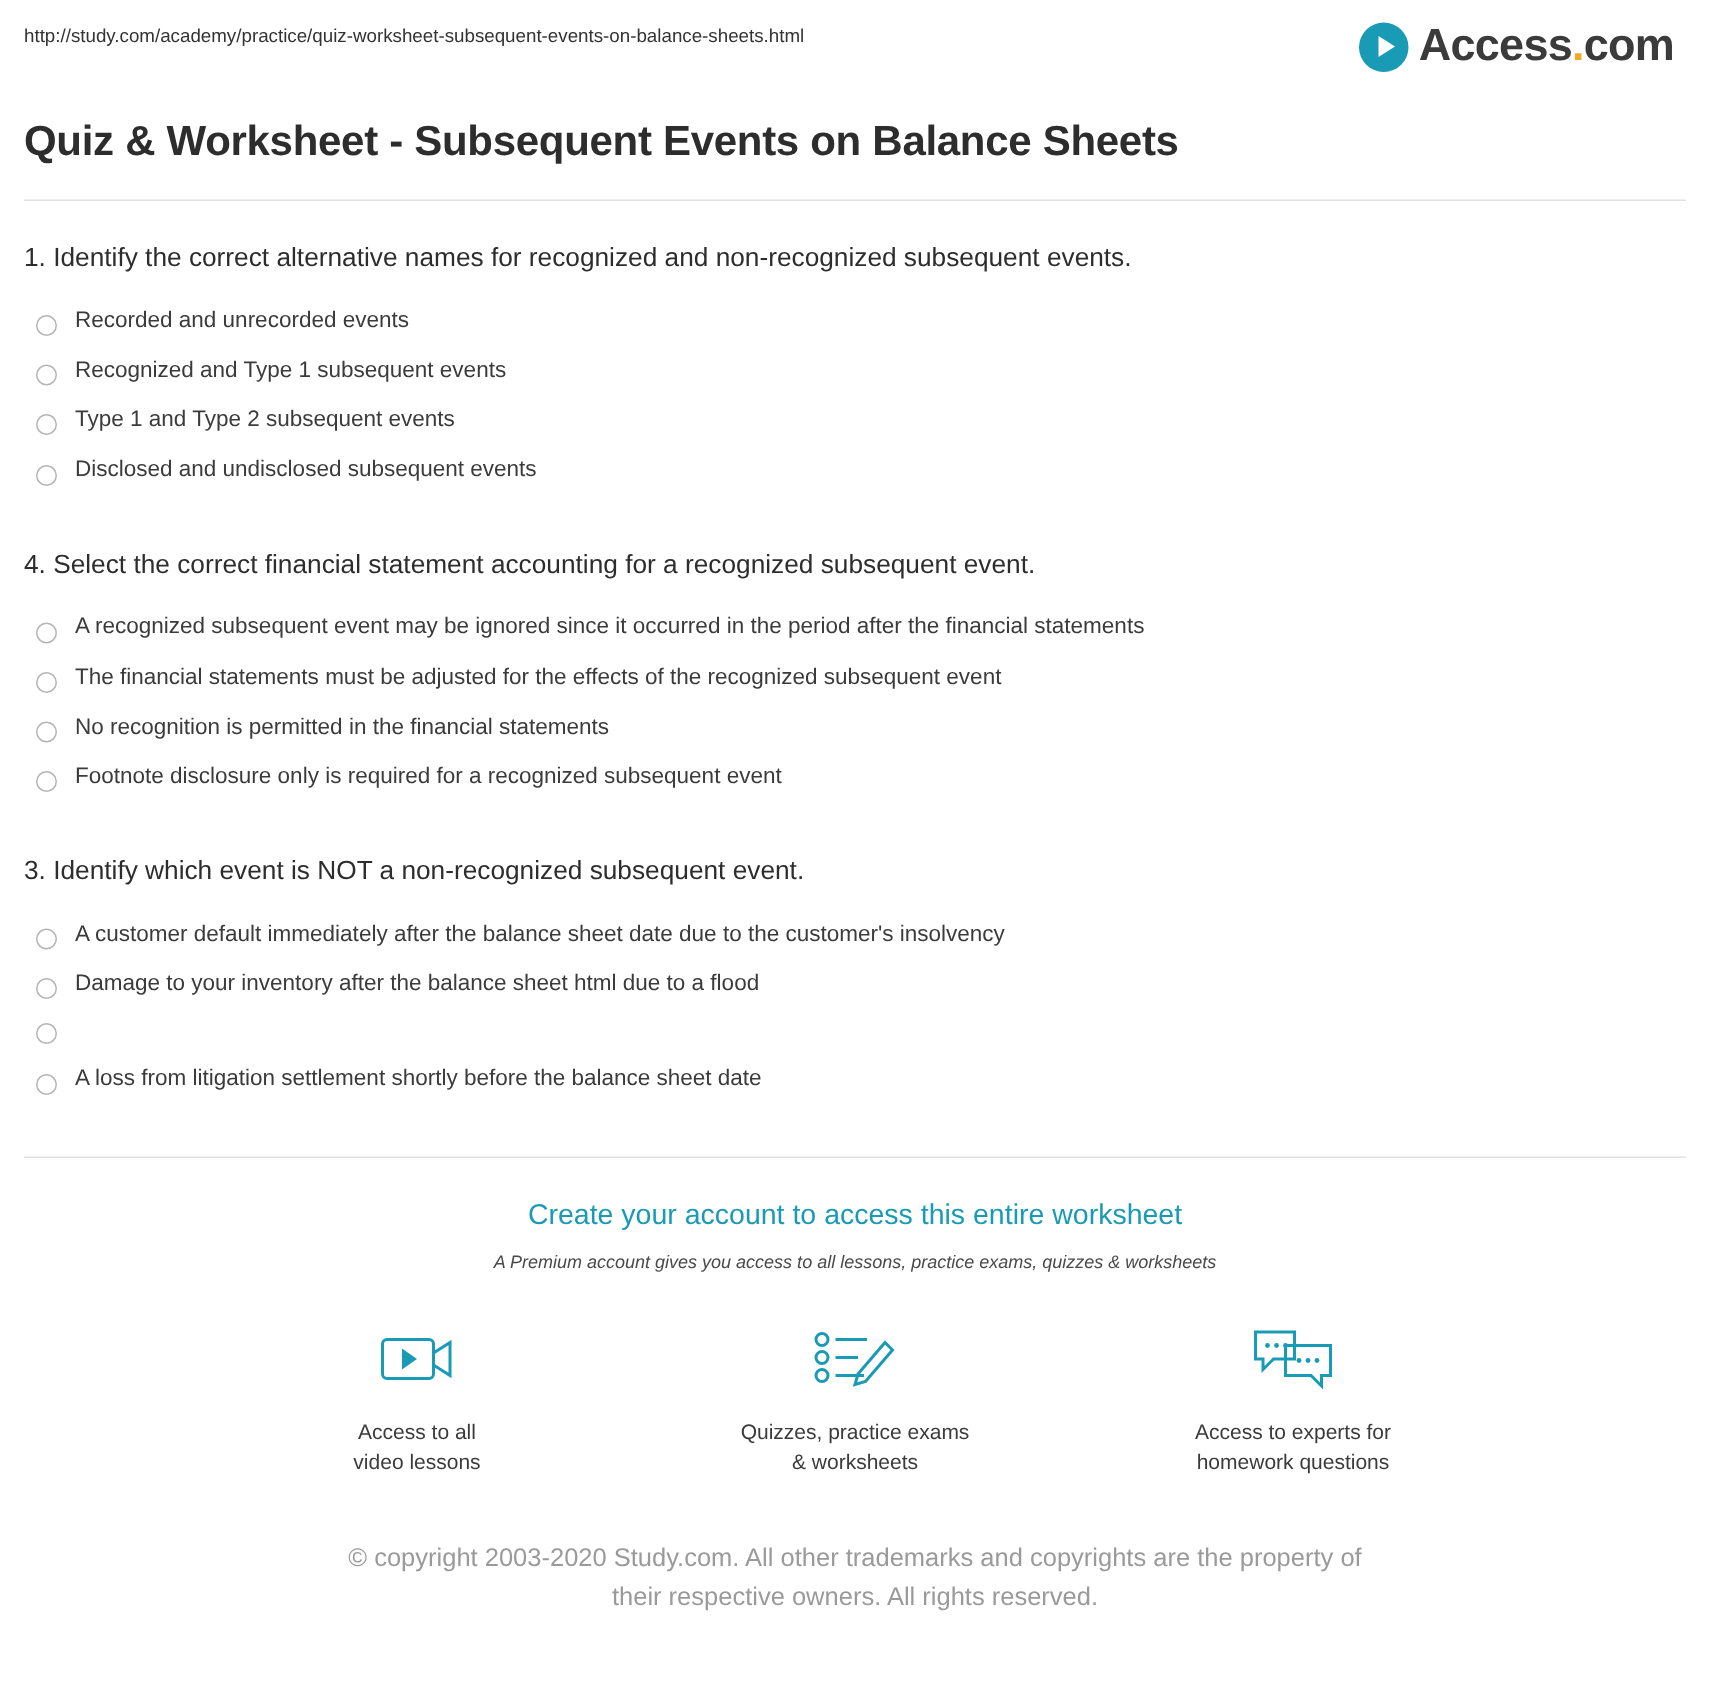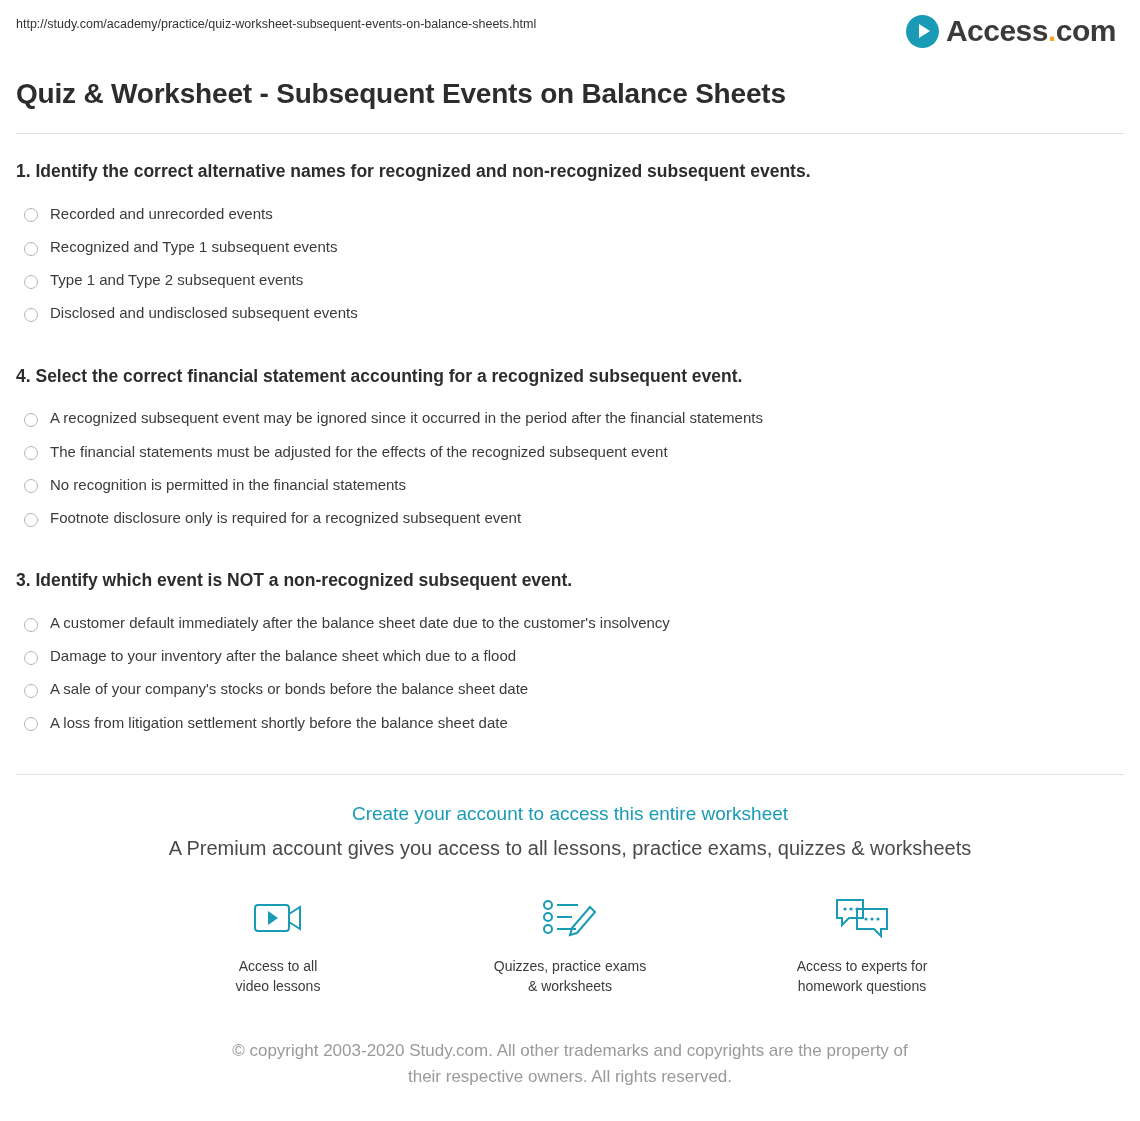--- a/index.html
+++ b/index.html
@@ -81,28 +81,28 @@
 
   
   .questions {
     margin-top: 26px;
   }
   .question-block {
     margin-bottom: 34px;
   }
   .question-text {
     font-size: 17.5px;
-    font-weight: bold;
+    font-weight: normal;
     color: #2d2d2d;
     line-height: 1.35;
     margin: 0 0 14px 0;
   }
   .choice {
     display: flex;
-    align-items: center;
+    align-items: flex-end;
     gap: 12px;
     padding: 6px 0 7px 8px;
     font-size: 15px;
     color: #3b3b3b;
     line-height: 1.35;
   }
   .radio {
     width: 12px;
     height: 12px;
     border: 1px solid #b5b5b5;
@@ -126,23 +126,24 @@
     text-align: center;
     padding: 28px 0 0 0;
   }
   .promo-heading {
     font-size: 19px;
     color: #1a9bb5;
     margin: 0 0 12px 0;
     font-weight: normal;
   }
   .promo-sub {
-    font-size: 20px;
+    font-size: 12px;
     color: #4a4a4a;
     margin: 0;
+    font-style: italic;
   }
   .features {
     display: flex;
     justify-content: center;
     gap: 112px;
     margin-top: 30px;
   }
   .feature {
     width: 180px;
     display: flex;
@@ -236,25 +237,24 @@
     </div>
 
     <div class="question-block">
       <p class="question-text">3. Identify which event is NOT a non-recognized subsequent event.</p>
       <div class="choice">
         <span class="radio"></span>
         <span class="choice-label">A customer default immediately after the balance sheet date due to the customer's insolvency</span>
       </div>
       <div class="choice">
         <span class="radio"></span>
-        <span class="choice-label">Damage to your inventory after the balance sheet which due to a flood</span>
-      </div>
-      <div class="choice">
-        <span class="radio"></span>
-        <span class="choice-label">A sale of your company's stocks or bonds before the balance sheet date</span>
+        <span class="choice-label">Damage to your inventory after the balance sheet html due to a flood</span>
+      </div>
+      <div class="choice">
+        <span class="radio"></span>
       </div>
       <div class="choice">
         <span class="radio"></span>
         <span class="choice-label">A loss from litigation settlement shortly before the balance sheet date</span>
       </div>
     </div>
 
   </div>
 
   <hr class="footer-rule">

